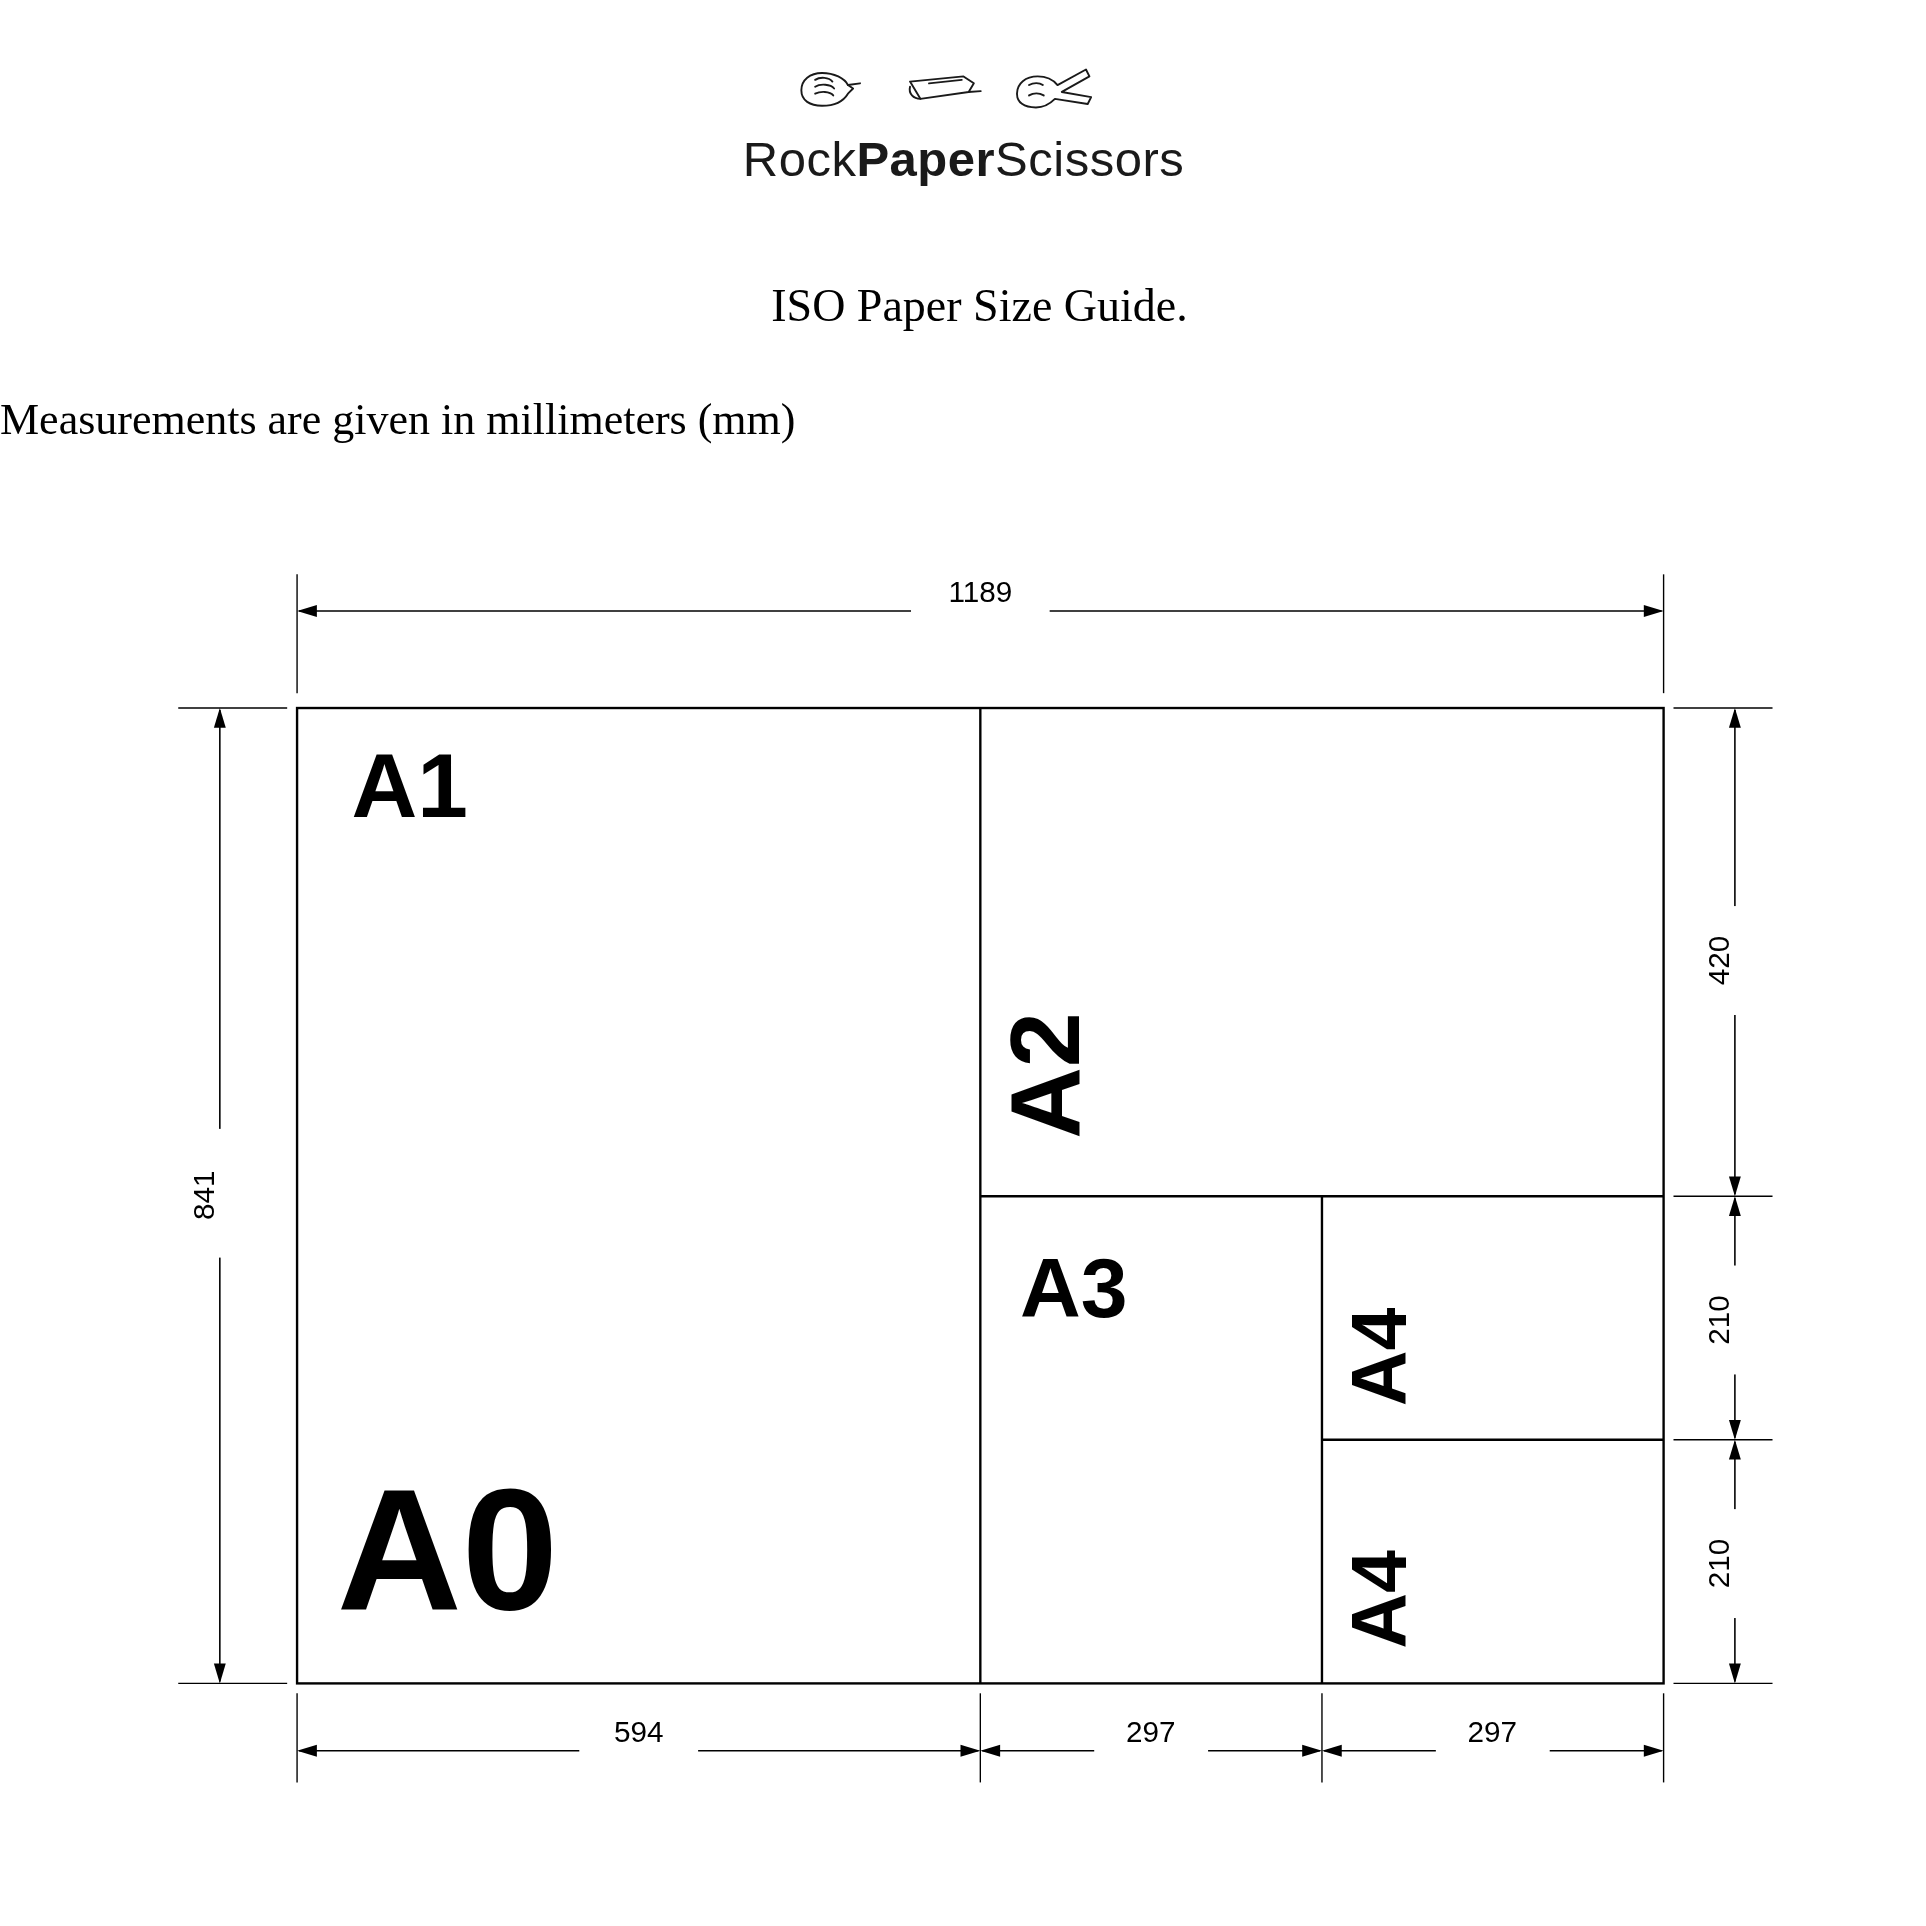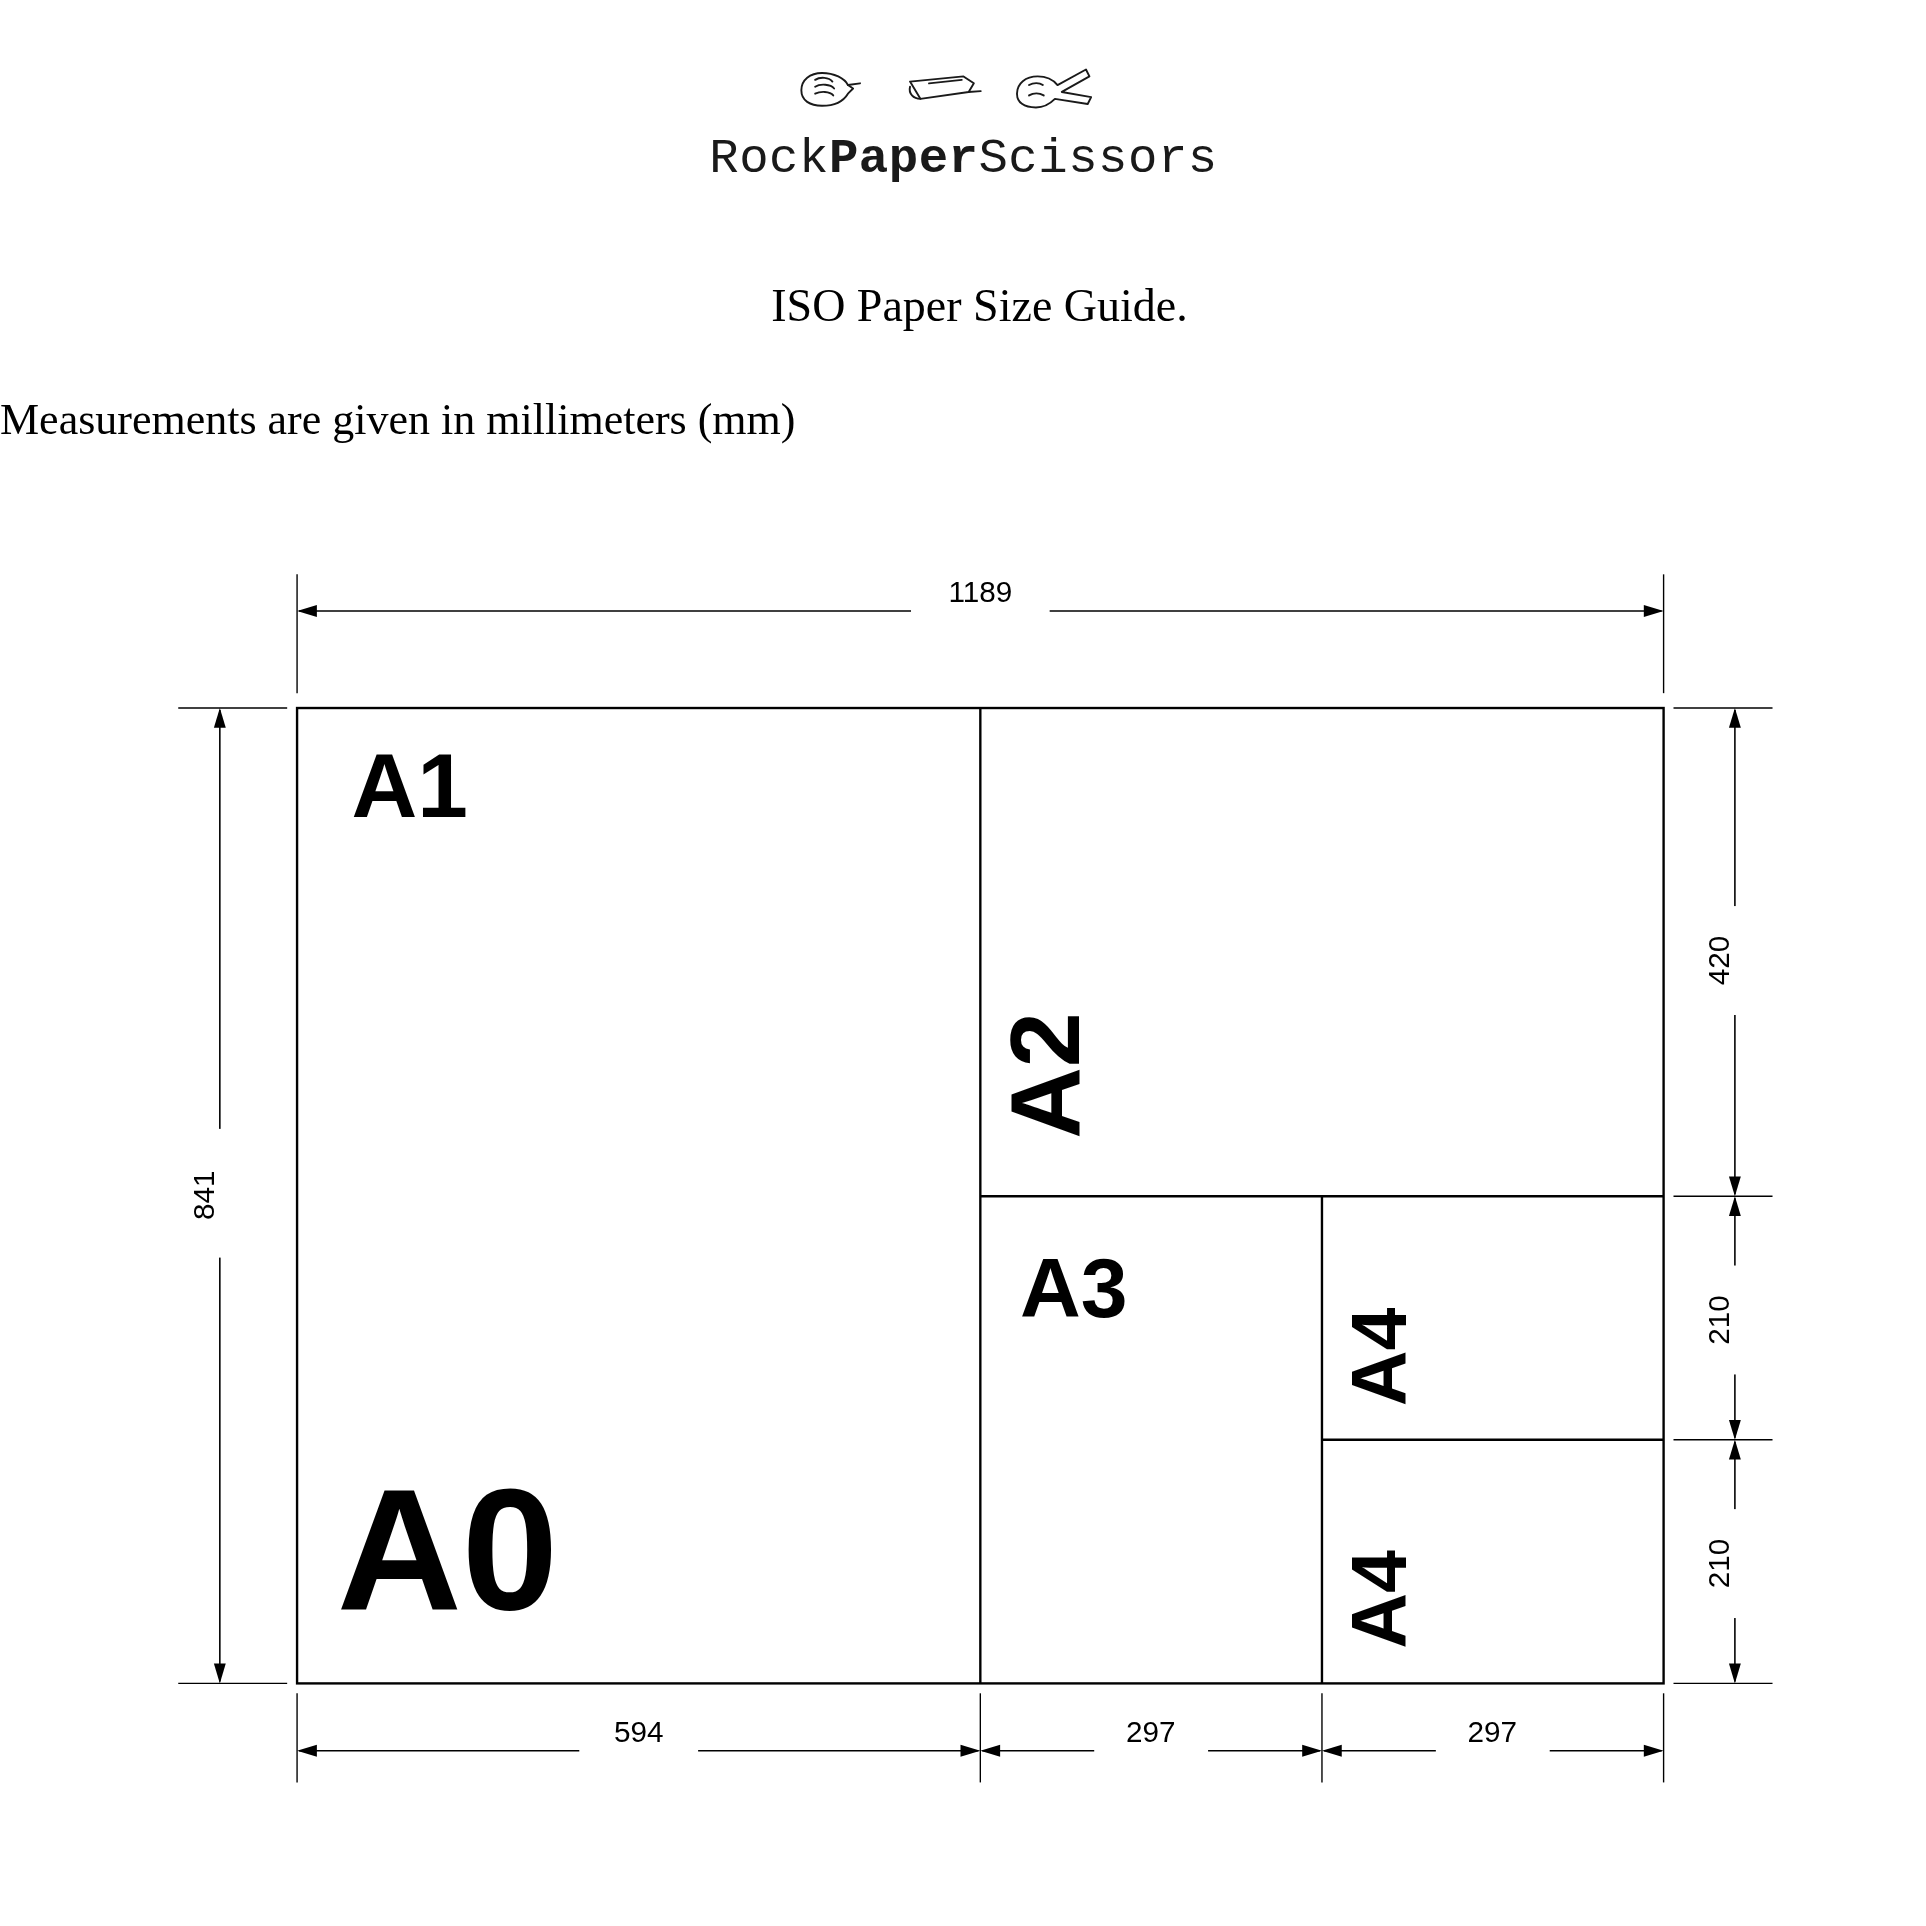--- a/index.html
+++ b/index.html
@@ -23,21 +23,21 @@
     left: 0;
     width: 100%;
     text-align: center;
   }
   .brand-mark {
     height: 69px;
     display: block;
     margin: 0 auto 8px auto;
   }
   .brand-name {
-    font-family: Liberation Mono, monospace;
+    font-family: Liberation Sans, sans-serif;
     font-size: 49px;
     letter-spacing: 0.5px;
     color: #1a1a1a;
     font-weight: 300;
     white-space: pre;
   }
   .brand-name .bold { font-weight: 700; }
 
   
   .title {

